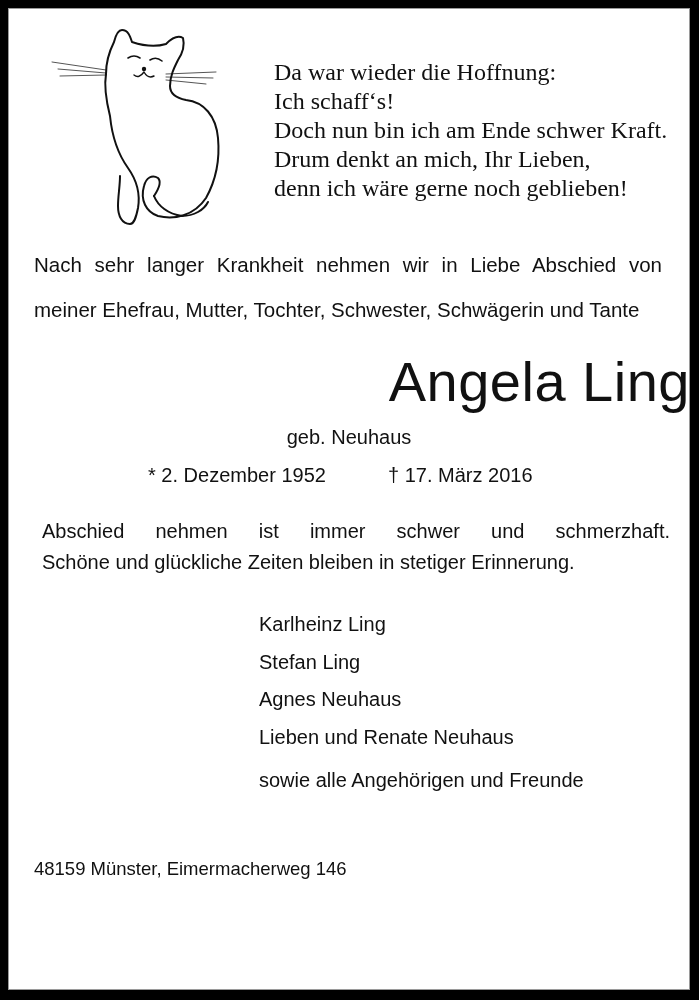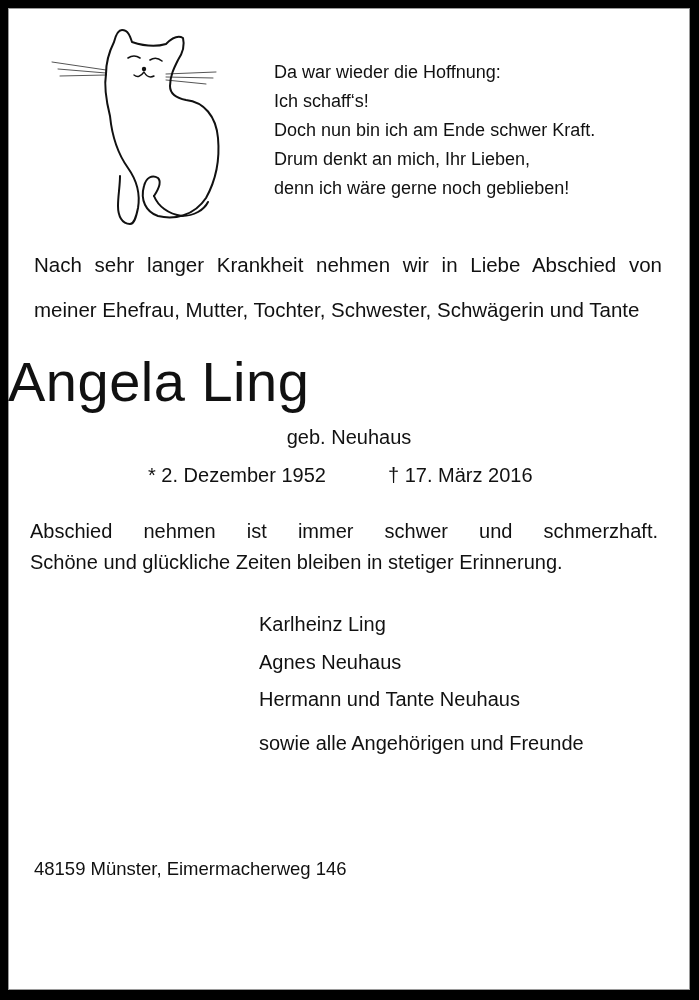--- a/index.html
+++ b/index.html
@@ -1,27 +1,27 @@
 <!DOCTYPE html>
 <html><head>
 <meta charset="utf-8">
 <style>
   html, body { margin:0; padding:0; background:#000; }
   body { width:699px; height:1000px; overflow:hidden; position:relative; font-family:"Liberation Sans", "DejaVu Sans", sans-serif; color:#111; }
   .frame { position:absolute; left:8px; top:8px; width:682px; height:982px; background:#fff; box-shadow: inset 0 0 0 1px #9a9a9a; }
   .cat { position:absolute; left:40px; top:12px; width:180px; height:205px; }
-  .poem { position:absolute; left:266px; top:50px; font-size:18px; line-height:29px; }
+  .poem { position:absolute; left:266px; top:50px; font-size:24px; line-height:29px;font-family:Liberation Serif, serif; }
   .poem div { white-space:nowrap; }
   .intro { position:absolute; left:26px; top:234px; width:628px; font-size:20.5px; line-height:45px; text-align:justify; }
-  .name { position:absolute; left:0; width:682px; top:342px; text-align:left; font-size:56px; line-height:64px; letter-spacing:0.5px; }
+  .name { position:absolute; left:0; width:682px; top:342px; text-align:right; font-size:56px; line-height:64px; letter-spacing:0.5px; }
   .nee { position:absolute; left:0; width:682px; top:416px; text-align:center; font-size:20px; line-height:26px; }
   .dates { position:absolute; top:454px; font-size:20px; line-height:26px; white-space:nowrap; }
   .dates.birth { left:140px; }
   .dates.death { left:380px; }
-  .quote { position:absolute; left:22px; top:508px; width:628px; font-size:20px; line-height:31px; text-align:justify; text-align-last:left; }
+  .quote { position:absolute; left:34px; top:508px; width:628px; font-size:20px; line-height:31px; text-align:justify; text-align-last:left; }
   .quote .l1 { text-align:justify; text-align-last:justify; display:block; }
   .mourners { position:absolute; left:251px; top:598px; font-size:20px; line-height:37.5px; }
   .mourners .extra { margin-top:6px; }
   .address { position:absolute; left:26px; top:818px; font-size:18.5px; line-height:24px; white-space:nowrap;margin-top:31px; }
   .service { position:absolute; left:26px; top:860px; width:628px; font-size:18.5px; line-height:28px; text-align:justify; }
 </style>
 </head>
 <body>
 
 <div class="frame">
@@ -65,19 +65,20 @@
   <div class="dates birth">* 2. Dezember 1952</div>
   <div class="dates death">† 17. März 2016</div>
 
   <div class="quote">
     <span class="l1">Abschied nehmen ist immer schwer und schmerzhaft.</span>
     <span>Schöne und glückliche Zeiten bleiben in stetiger Erinnerung.</span>
   </div>
 
   <div class="mourners">
     <div>Karlheinz Ling</div>
+    <div>Stefan Ling</div>
     <div>Agnes Neuhaus</div>
-    <div>Hermann und Tante Neuhaus</div>
+    <div>Lieben und Renate Neuhaus</div>
     <div class="extra">sowie alle Angehörigen und Freunde</div>
   </div>
 
   <div class="address">48159 Münster, Eimermacherweg 146</div>
 </div>
 
 </body></html>

